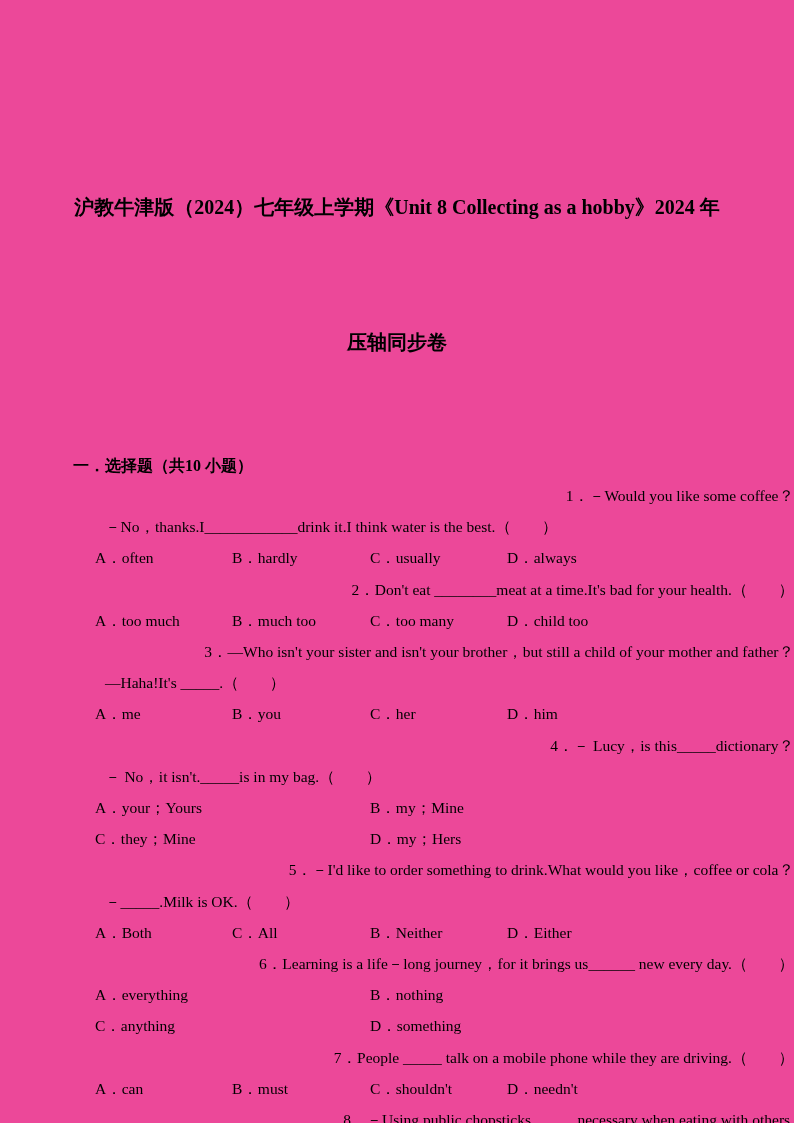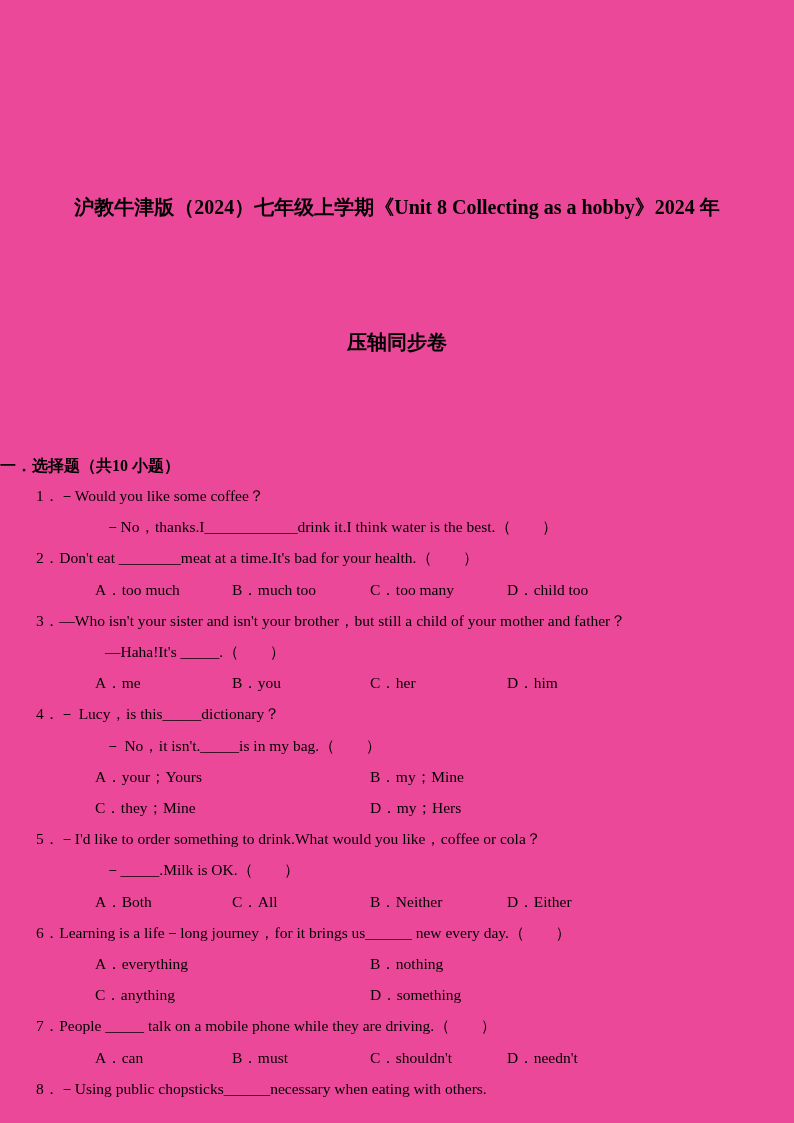--- a/index.html
+++ b/index.html
@@ -15,33 +15,34 @@
   }
   .title {
     padding-top: 95px;
     text-align: center;
     font-weight: bold;
     font-size: 20px;
     line-height: 45px;
     white-space: pre-wrap;
   }
   .section-heading {
+    padding-left: 73px;
     margin-top: 0;
     font-weight: bold;
     font-size: 16px;
     line-height: 22px;
     white-space: pre-wrap;
   }
   .questions { margin-top: 3px; }
   .line {
     font-size: 15.5px;
     line-height: 31.2px;
     white-space: pre-wrap;
   }
-  .line.first { padding-left: 36px; }
+  .line.first { padding-left: 36px; text-align: right; }
   .line.cont  { padding-left: 105px; }
   .opt-row {
     display: flex;
     padding-left: 95px;
     font-size: 15.5px;
     line-height: 31.2px;
     white-space: pre-wrap;
   }
   .opt-row.per4 .opt:nth-child(1) { width: 137px; }
   .opt-row.per4 .opt:nth-child(2) { width: 138px; }
@@ -56,20 +57,21 @@
 <div class="page">
   <div class="title">
     <div>沪教牛津版（2024）七年级上学期《Unit 8 Collecting as a hobby》2024 年</div>
     <div>压轴同步卷</div>
   </div>
   <div class="section-heading">一．选择题（共10 小题）</div>
   <div class="questions" id="questions">
       <div class="question">
         <div class="line first">1．－Would you like some coffee？</div>
         <div class="line cont">－No，thanks.I____________drink it.I think water is the best.（　　）</div>
+        <div class="opt-row per4"><span class="opt">A．often</span><span class="opt">B．hardly</span><span class="opt">C．usually</span><span class="opt">D．always</span></div>
       </div>
       <div class="question">
         <div class="line first">2．Don't eat ________meat at a time.It's bad for your health.（　　）</div>
         <div class="opt-row per4"><span class="opt">A．too much</span><span class="opt">B．much too</span><span class="opt">C．too many</span><span class="opt">D．child too</span></div>
       </div>
       <div class="question">
         <div class="line first">3．—Who isn't your sister and isn't your brother，but still a child of your mother and father？</div>
         <div class="line cont">—Haha!It's _____.（　　）</div>
         <div class="opt-row per4"><span class="opt">A．me</span><span class="opt">B．you</span><span class="opt">C．her</span><span class="opt">D．him</span></div>
       </div>

